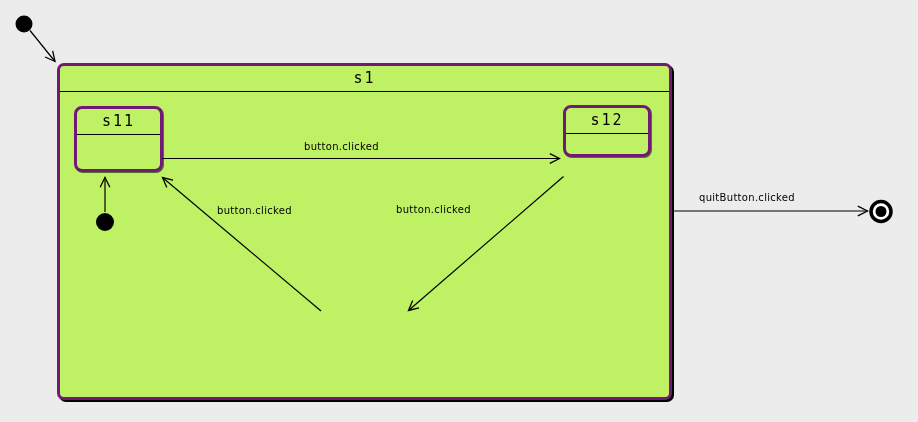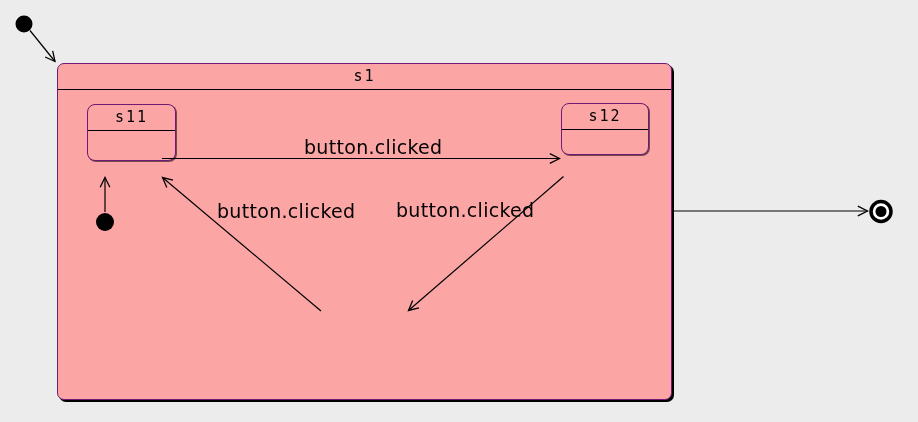--- a/index.html
+++ b/index.html
@@ -10,22 +10,22 @@
   }
   #canvas {
     position: relative;
     width: 918px;
     height: 422px;
     background: #ececec;
     overflow: hidden;
   }
   .state {
     position: absolute;
-    background: #fca5a5;
-    border: 1px solid #701a75;
+    background: #bef264;
+    border: 3px solid #701a75;
     box-sizing: border-box;
   }
   .composite {
     border-radius: 7px;
     box-shadow: 2px 2px 0 #000000;
   }
   .simple {
     border-radius: 8px;
     box-shadow: 1px 1px 0 rgba(0,0,0,0.55);
   }
@@ -36,21 +36,21 @@
     border-bottom: 1px solid #000000;
     font-family: "DejaVu Sans Mono", monospace;
     font-size: 15px;
     letter-spacing: 2px;
     color: #000000;
     user-select: none;
   }
   .t-label {
     position: absolute;
     font-family: "DejaVu Sans", sans-serif;
-    font-size: 19px;
+    font-size: 10px;
     letter-spacing: 0.3px;
     color: #000000;
     white-space: nowrap;
     line-height: 16px;
   }
   #edge-layer {
     position: absolute;
     left: 0;
     top: 0;
     width: 918px;
@@ -61,36 +61,37 @@
   #edge-layer line { stroke: #000000; stroke-width: 1.2; }
 </style>
 </head>
 <body>
 
 <div id="canvas">
 
   <div class="state composite" style="left:57px; top:63px; width:615px; height:337px;">
     <div class="state-title">s1</div>
 
-    <div class="state simple" style="left:29px; top:40px; width:89px; height:57px;">
+    <div class="state simple" style="left:14px; top:40px; width:89px; height:66px;">
       <div class="state-title">s11</div>
     </div>
 
     <div class="state simple" style="left:503px; top:39px; width:88px; height:52px;">
       <div class="state-title">s12</div>
     </div>
 
   </div>
 
   <div class="t-label" style="left:304px; top:139px;">button.clicked</div>
 
   <div class="t-label" style="left:217px; top:203px;">button.clicked</div>
 
   <div class="t-label" style="left:396px; top:202px;">button.clicked</div>
 
+  <div class="t-label" style="left:699px; top:190px;">quitButton.clicked</div>
 
   <svg id="edge-layer" viewBox="0 0 918 422" xmlns="http://www.w3.org/2000/svg">
     <defs>
       <marker id="arrowOpen" viewBox="0 0 13 13" refX="11" refY="6.5" markerWidth="14" markerHeight="14" orient="auto" markerUnits="userSpaceOnUse">
         <path d="M2,2 L11,6.5 L2,11" fill="none" stroke="#000000" stroke-width="1.2"></path>
       </marker>
     </defs>
 
     <circle cx="24" cy="24" r="8.5" fill="#000000"></circle>
     <line x1="30" y1="30.5" x2="55" y2="61.5" marker-end="url(#arrowOpen)"></line>

